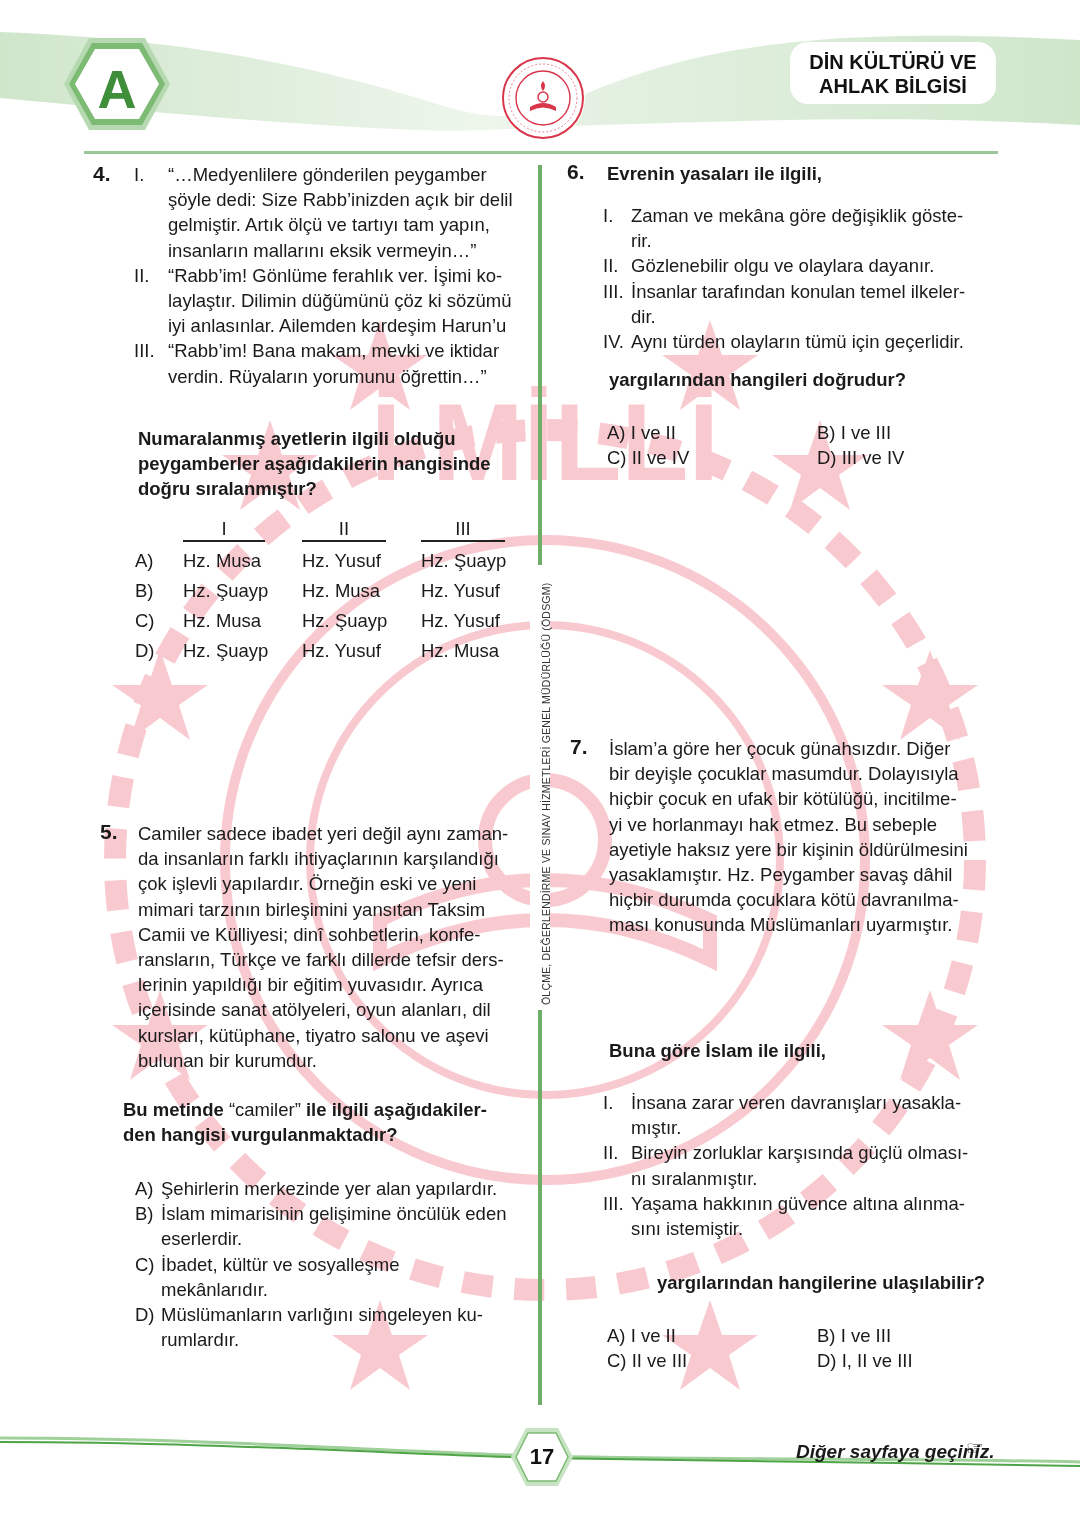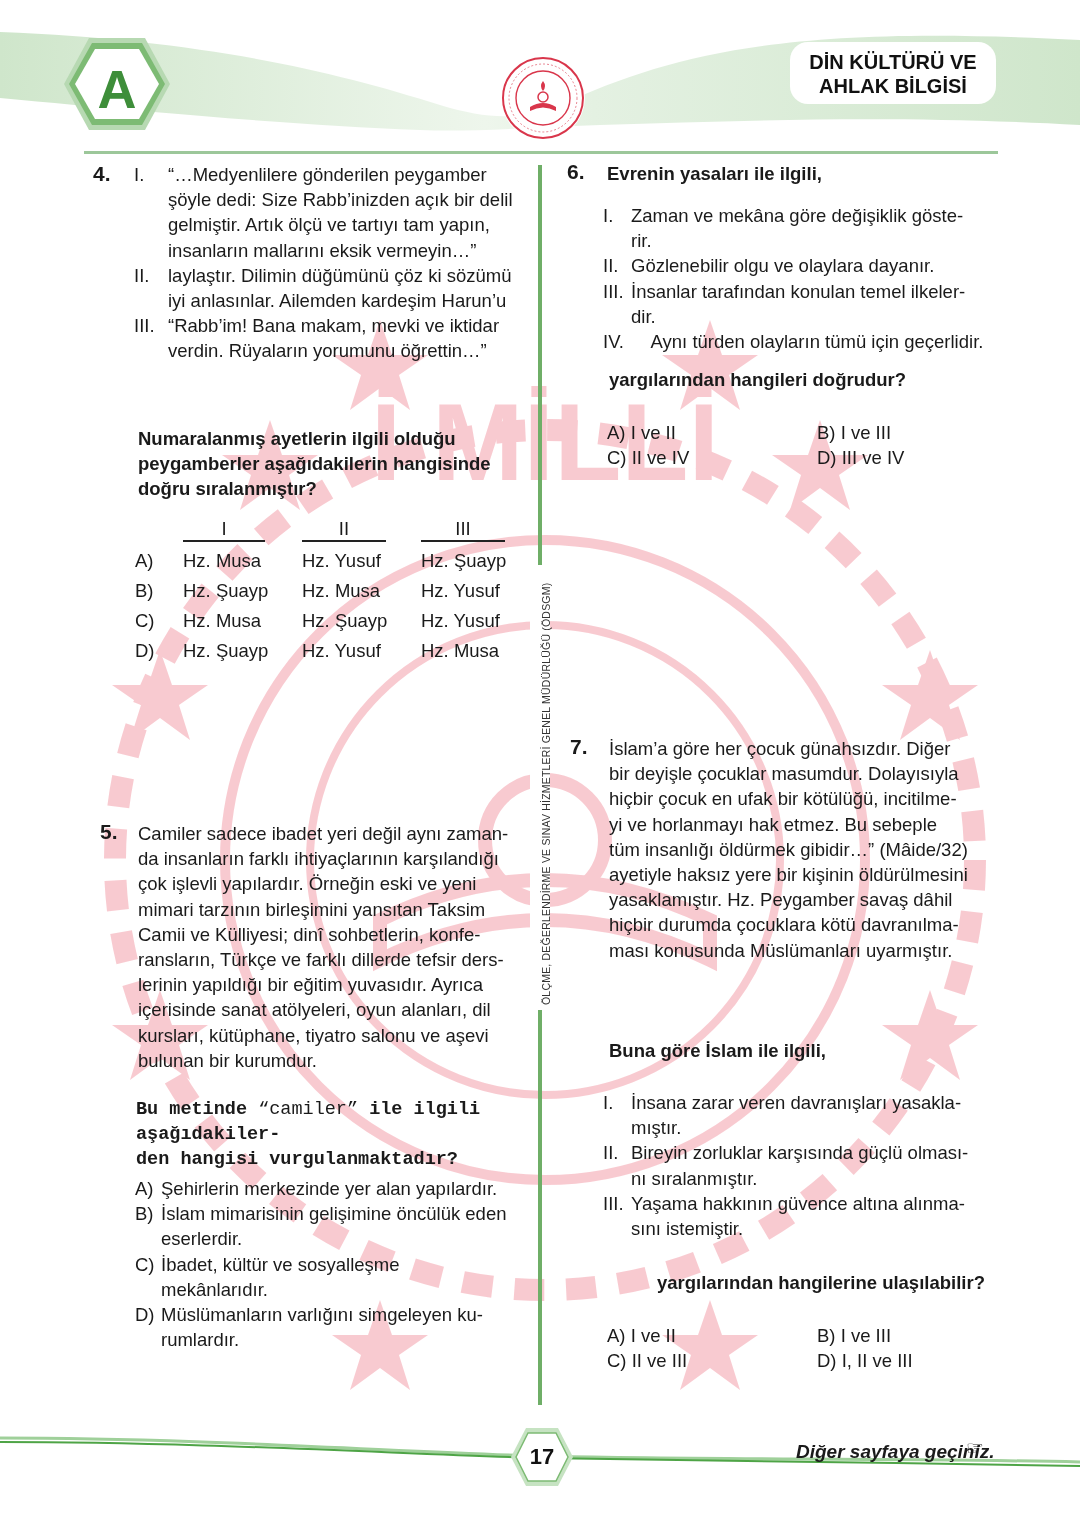--- a/index.html
+++ b/index.html
@@ -108,20 +108,21 @@
 <div class="txt" style="left:134px;top:162px;width:400px;">
   <div class="item wide">
     <span class="rn">I.</span>
     <div>“…Medyenlilere gönderilen peygamber</div>
     <div>şöyle dedi: Size Rabb’inizden açık bir delil</div>
     <div>gelmiştir. Artık ölçü ve tartıyı tam yapın,</div>
     <div>insanların mallarını eksik vermeyin…”</div>
   </div>
   <div class="item wide">
     <span class="rn">II.</span>
+    <div>“Rabb’im! Gönlüme ferahlık ver. İşimi ko-</div>
     <div>laylaştır. Dilimin düğümünü çöz ki sözümü</div>
     <div>iyi anlasınlar. Ailemden kardeşim Harun’u</div>
   </div>
   <div class="item wide">
     <span class="rn">III.</span>
     <div>“Rabb’im! Bana makam, mevki ve iktidar</div>
     <div>verdin. Rüyaların yorumunu öğrettin…”</div>
   </div>
 </div>
 <div class="txt bold" style="left:138px;top:426px;width:400px;">
@@ -164,21 +165,21 @@
   <div>da insanların farklı ihtiyaçlarının karşılandığı</div>
   <div>çok işlevli yapılardır. Örneğin eski ve yeni</div>
   <div>mimari tarzının birleşimini yansıtan Taksim</div>
   <div>Camii ve Külliyesi; dinî sohbetlerin, konfe-</div>
   <div>ransların, Türkçe ve farklı dillerde tefsir ders-</div>
   <div>lerinin yapıldığı bir eğitim yuvasıdır. Ayrıca</div>
   <div>içerisinde sanat atölyeleri, oyun alanları, dil</div>
   <div>kursları, kütüphane, tiyatro salonu ve aşevi</div>
   <div>bulunan bir kurumdur.</div>
 </div>
-<div class="txt" style="left:136px;top:1097px;width:400px;font-family:Liberation Mono, monospace;">
+<div class="txt" style="left:123px;top:1097px;width:400px;">
   <div><span class="bold">Bu metinde </span><span>“camiler”</span><span class="bold"> ile ilgili aşağıdakiler-</span></div>
   <div class="bold">den hangisi vurgulanmaktadır?</div>
 </div>
 <div class="txt" style="left:135px;top:1176px;width:400px;">
   <div class="item">
     <span class="rn">A)</span>
     <div>Şehirlerin merkezinde yer alan yapılardır.</div>
   </div>
   <div class="item">
     <span class="rn">B)</span>
@@ -207,38 +208,37 @@
   </div>
   <div class="item" style="padding-left:28px;">
     <span class="rn">II.</span>
     <div>Gözlenebilir olgu ve olaylara dayanır.</div>
   </div>
   <div class="item" style="padding-left:28px;">
     <span class="rn">III.</span>
     <div>İnsanlar tarafından konulan temel ilkeler-</div>
     <div>dir.</div>
   </div>
-  <div class="item" style="padding-left:28px;text-align:center;">
+  <div class="item" style="padding-left:28px;">
     <span class="rn">IV.</span>
     <div>Aynı türden olayların tümü için geçerlidir.</div>
   </div>
 </div>
 <div class="txt bold" style="left:609px;top:367px;">yargılarından hangileri doğrudur?</div>
 <div class="txt" style="left:607px;top:420px;">A) I ve II</div>
 <div class="txt" style="left:817px;top:420px;">B) I ve III</div>
 <div class="txt" style="left:607px;top:445px;">C) II ve IV</div>
 <div class="txt" style="left:817px;top:445px;">D) III ve IV</div>
 
 <div class="qnum" style="left:570px;top:735px;">7.</div>
 <div class="txt" style="left:609px;top:736px;width:400px;">
   <div>İslam’a göre her çocuk günahsızdır. Diğer</div>
   <div>bir deyişle çocuklar masumdur. Dolayısıyla</div>
   <div>hiçbir çocuk en ufak bir kötülüğü, incitilme-</div>
   <div>yi ve horlanmayı hak etmez. Bu sebeple</div>
-  <div>tüm insanlığı öldürmek gibidir…” (Mâide/32)</div>
   <div>ayetiyle haksız yere bir kişinin öldürülmesini</div>
   <div>yasaklamıştır. Hz. Peygamber savaş dâhil</div>
   <div>hiçbir durumda çocuklara kötü davranılma-</div>
   <div>ması konusunda Müslümanları uyarmıştır.</div>
 </div>
 <div class="txt bold" style="left:609px;top:1038px;">Buna göre İslam ile ilgili,</div>
 <div class="txt" style="left:603px;top:1090px;width:400px;">
   <div class="item" style="padding-left:28px;">
     <span class="rn">I.</span>
     <div>İnsana zarar veren davranışları yasakla-</div>

